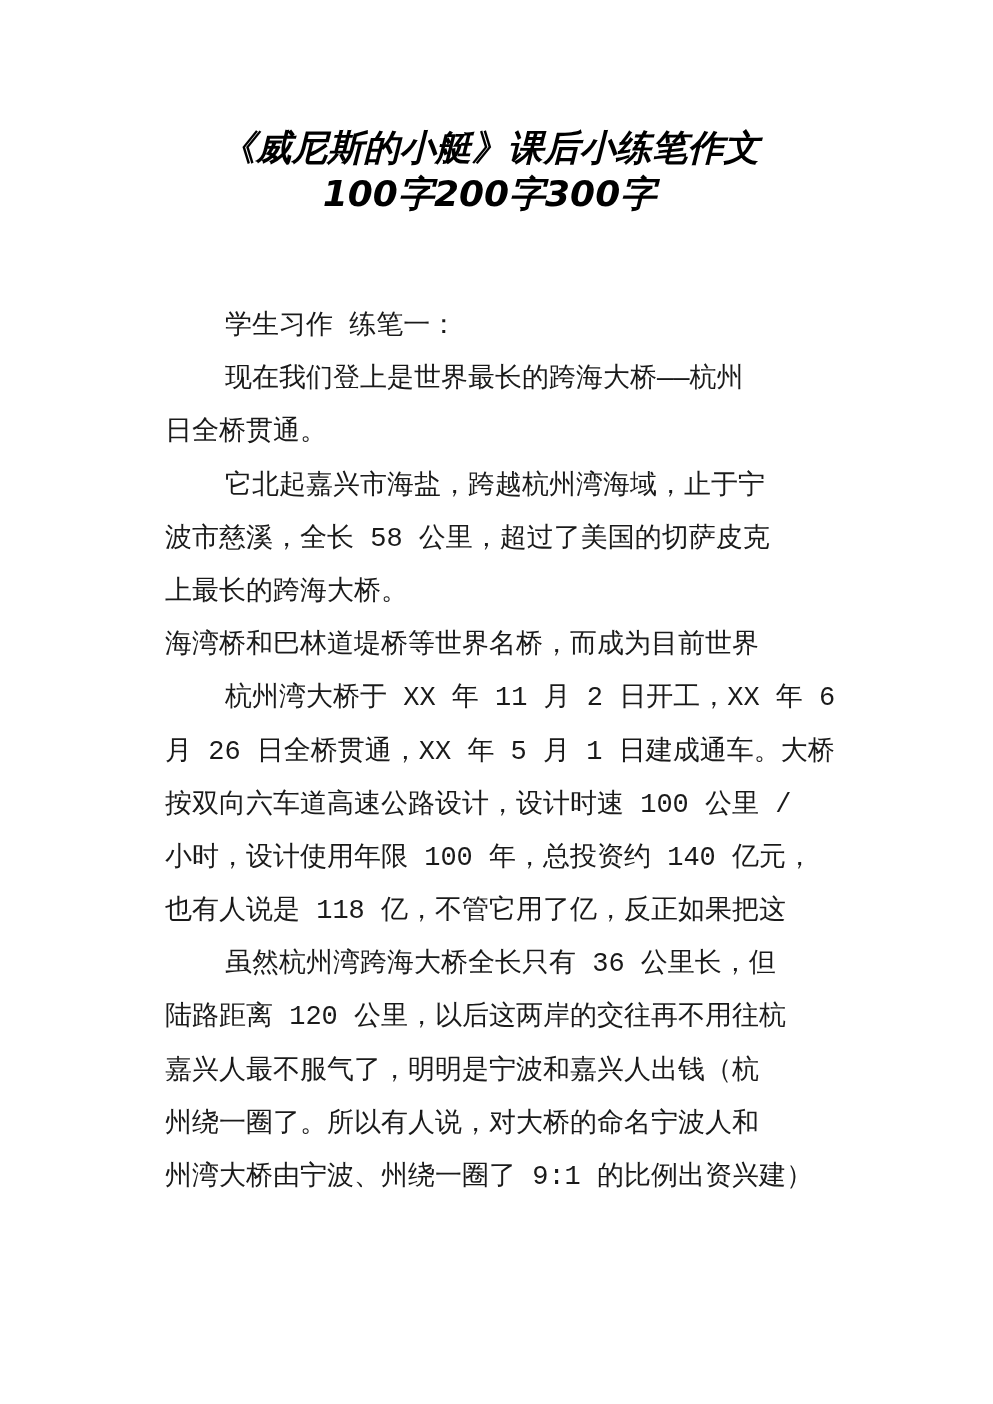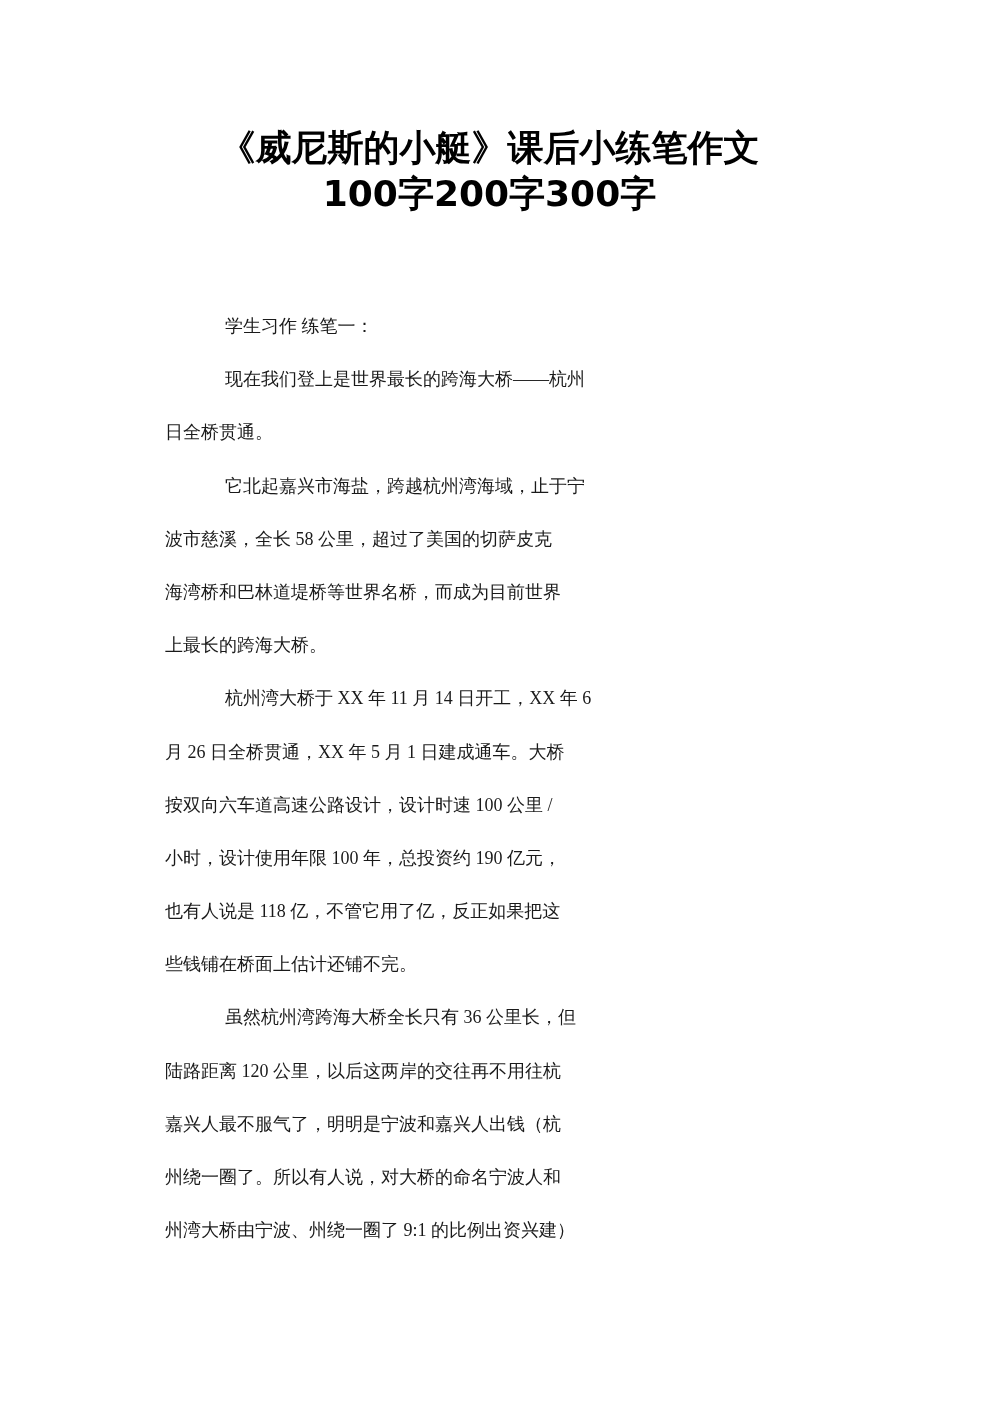--- a/index.html
+++ b/index.html
@@ -25,30 +25,31 @@
       position: absolute;
       left: 0;
       width: 979px;
       text-align: center;
       font-family: "DejaVu Sans", "Liberation Sans", sans-serif;
       font-weight: bold;
       font-size: 36px;
       color: #000000;
       line-height: 44px;
       white-space: nowrap;
+      font-style: italic;
     }
     .title.l1 { top: 126px; }
     .title.l2 { top: 172px; }
     .body-text {
       position: absolute;
       left: 165px;
       top: 300px;
       width: 670px;
-      font-family: Liberation Serif, serif;
-      font-size: 18px;
+      font-family: Liberation Mono, monospace;
+      font-size: 27px;
       color: #1a1a1a;
     }
     .line {
       height: 53.2px;
       line-height: 53.2px;
       white-space: nowrap;
     }
     .line.indent { padding-left: 60px; }
   </style>
 </head>
@@ -57,27 +58,26 @@
 <div class="page">
   <div class="title l1">《威尼斯的小艇》课后小练笔作文</div>
   <div class="title l2">100字200字300字</div>
 
   <div class="body-text">
     <div class="line indent">学生习作  练笔一：</div>
     <div class="line indent">现在我们登上是世界最长的跨海大桥——杭州</div>
     <div class="line">日全桥贯通。</div>
     <div class="line indent">它北起嘉兴市海盐，跨越杭州湾海域，止于宁</div>
     <div class="line">波市慈溪，全长 58 公里，超过了美国的切萨皮克</div>
+    <div class="line">上最长的跨海大桥。</div>
     <div class="line">海湾桥和巴林道堤桥等世界名桥，而成为目前世界</div>
-    <div class="line">上最长的跨海大桥。</div>
-    <div class="line indent">杭州湾大桥于 XX 年 11 月 14 日开工，XX 年 6</div>
+    <div class="line indent">杭州湾大桥于 XX 年 11 月 2 日开工，XX 年 6</div>
     <div class="line">月 26 日全桥贯通，XX 年 5 月 1 日建成通车。大桥</div>
     <div class="line">按双向六车道高速公路设计，设计时速 100 公里 /</div>
-    <div class="line">小时，设计使用年限 100 年，总投资约 190 亿元，</div>
+    <div class="line">小时，设计使用年限 100 年，总投资约 140 亿元，</div>
     <div class="line">也有人说是 118 亿，不管它用了亿，反正如果把这</div>
-    <div class="line">些钱铺在桥面上估计还铺不完。</div>
     <div class="line indent">虽然杭州湾跨海大桥全长只有 36 公里长，但</div>
     <div class="line">陆路距离 120 公里，以后这两岸的交往再不用往杭</div>
     <div class="line">嘉兴人最不服气了，明明是宁波和嘉兴人出钱（杭</div>
     <div class="line">州绕一圈了。所以有人说，对大桥的命名宁波人和</div>
     <div class="line">州湾大桥由宁波、州绕一圈了 9:1 的比例出资兴建）</div>
   </div>
 </div>
 
 </body></html>

